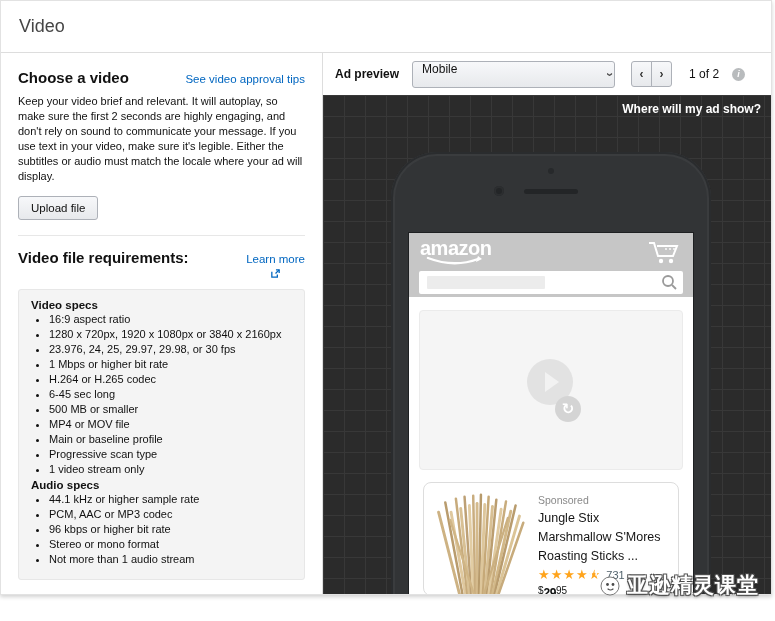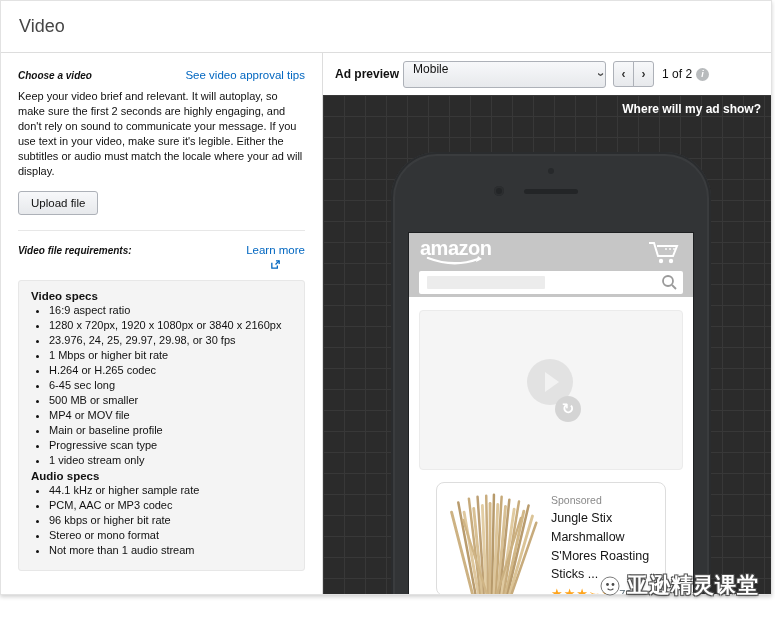--- a/index.html
+++ b/index.html
@@ -26,21 +26,21 @@
   
   .page-body { display: flex; height: 541px; }
   .left-panel {
     width: 322px; background: #fff; border-right: 1px solid #ddd;
     padding: 16px 17px 0 17px; flex-shrink: 0;
   }
   .right-panel { flex: 1; display: flex; flex-direction: column; min-width: 0; }
 
   
   .heading-row { display: flex; justify-content: space-between; align-items: baseline; }
-  .section-heading { font-size: 10px; font-weight: bold; color: #111; font-style: italic; }
+  .section-heading { font-size: 15px; font-weight: bold; color: #111; }
   a.link { font-size: 11.5px; color: #0066c0; text-decoration: none; cursor: pointer; white-space: nowrap; }
   .guidance {
     margin-top: 8px; font-size: 11px; line-height: 15px; color: #111;
   }
   .btn {
     display: inline-block; margin-top: 12px;
     background: linear-gradient(#f7f8fa, #e7e9ec);
     border: 1px solid #adb1b8; border-radius: 3px;
     font-size: 11.5px; color: #111; padding: 5px 12px; cursor: pointer;
     font-family: inherit;
@@ -53,21 +53,21 @@
   }
   .specs-heading { font-weight: bold; font-size: 11.5px; margin-bottom: 1px; }
   .specs-box ul { list-style: disc; padding-left: 16px; margin: 0 0 2px 2px; }
   .specs-box li { margin: 0; line-height: 15px; }
   .learn-more { display: inline-flex; align-items: center; gap: 3px; flex-direction: column; }
   .ext-icon { width: 11px; height: 11px; display: inline-block; }
 
   
   .toolbar {
     height: 42px; background: #fff; display: flex; align-items: center;
-    padding: 0 12px; gap: 4px; flex-shrink: 0;
+    padding: 0 12px; gap: 13px; flex-shrink: 0;
   }
   .toolbar-label { font-size: 12px; font-weight: bold; color: #111; white-space: nowrap; }
   .select {
     width: 203px; height: 27px;
     background: linear-gradient(#f7f8fa, #e7e9ec);
     border: 1px solid #adb1b8; border-radius: 3px;
     display: flex; justify-content: space-between;
     padding: 0 9px; font-size: 12px; color: #111; cursor: pointer;
   }
   .select .chevron {
@@ -165,21 +165,21 @@
   .loop-btn {
     position: absolute; left: 50%; top: 50%; margin: 6px 0 0 4px;
     width: 26px; height: 26px; border-radius: 50%; background: #d4d4d4;
     display: flex; align-items: center; justify-content: center;
     color: #fff; font-size: 15px; font-weight: bold;
     font-family: "DejaVu Sans", sans-serif;
   }
 
   
   .product-card {
-    margin: 0 27px; height: 114px;
+    margin: 0 14px; height: 114px;
     border: 1px solid #ddd; border-radius: 8px; background: #fff;
     display: flex; overflow: hidden;
   }
   .product-image { width: 110px; flex-shrink: 0; display: flex; align-items: flex-end; justify-content: center; }
   .product-info { flex: 1; padding: 11px 8px 0 4px; min-width: 0; }
   .sponsored { font-size: 10.5px; color: #8a8a8a; margin-bottom: 3px; }
   .product-title { font-size: 12.5px; color: #141414; line-height: 1.5; }
   .rating { margin-top: 2px; display: flex; align-items: center; gap: 5px; }
   .stars { color: #ffa41c; font-size: 13px; letter-spacing: 1px; font-family: "DejaVu Sans", sans-serif; }
   .review-count { font-size: 11px; color: #50616b; }

